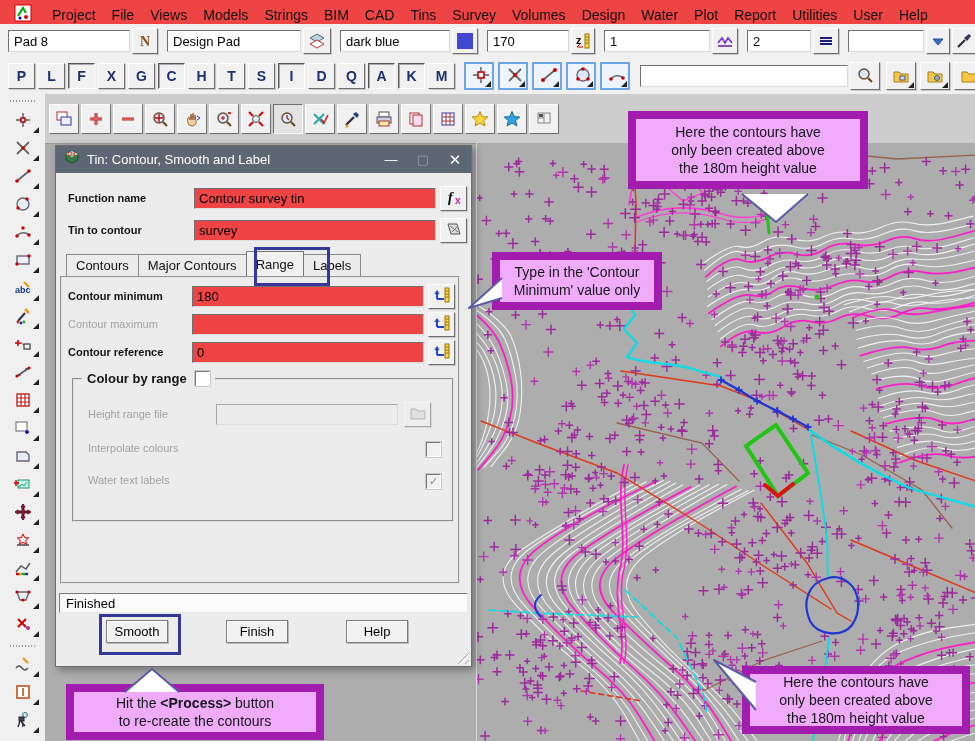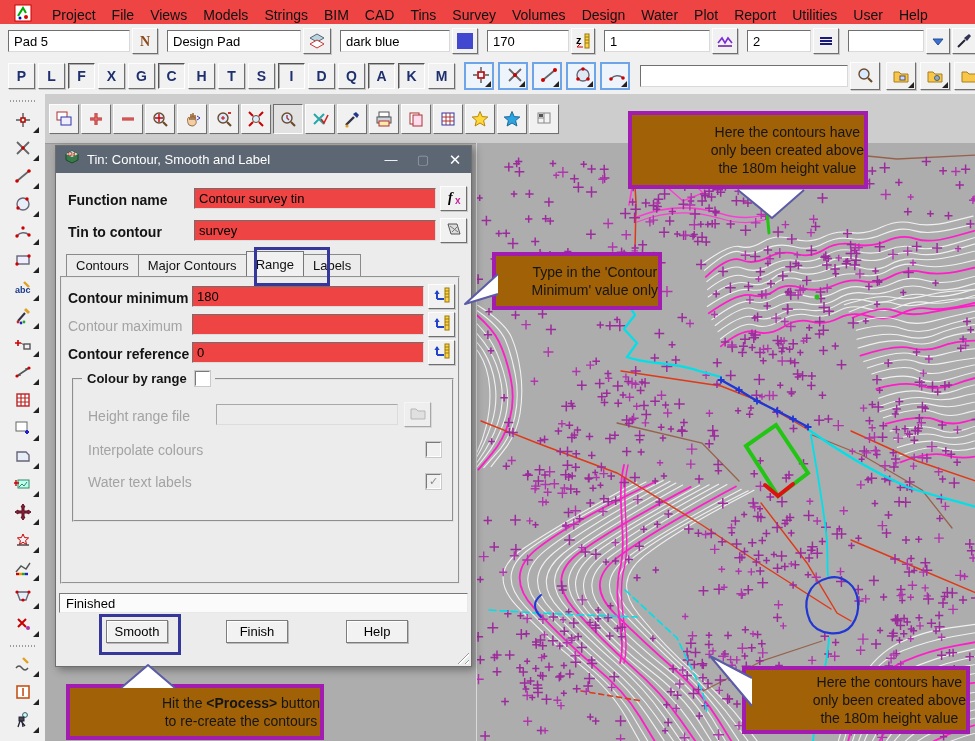--- a/index.html
+++ b/index.html
@@ -48,21 +48,21 @@
   #map{position:absolute;left:476px;top:143px;width:499px;height:598px;background:#adadad;
        border-left:1px solid #d8d8d8}
   
   #dialog{position:absolute;left:55px;top:145px;width:417px;height:522px;background:#ececec;
           border:1px solid #6e6e6e;box-shadow:3px 3px 8px rgba(0,0,0,.35);z-index:5;box-sizing:border-box}
   #dlg-title{position:absolute;left:0;top:0;right:0;height:27px;background:#5d6774;display:flex;align-items:center}
   #dlg-title .t{color:#fff;font-size:13px;margin-left:6px}
   #dlg-title .ico{margin-left:7px}
   .dlg-ctl{position:absolute;top:0;width:32px;height:27px;display:flex;align-items:center;justify-content:center;
            color:#fff;font-size:13px}
-  .dlg-row-label{position:absolute;font-size:14px;font-weight:700;color:#141414}
+  .dlg-row-label{position:absolute;font-size:11px;font-weight:700;color:#141414}
   .dlg-input{position:absolute;height:21px;background:#ef4444;border:1px solid;
              border-color:#6f6f6f #dcdcdc #dcdcdc #6f6f6f;font-size:13px;display:flex;align-items:center;
              padding:0 4px;box-sizing:border-box}
   .mini-btn{position:absolute;width:27px;height:25px}
   .tabs{position:absolute;left:10px;top:106px;display:flex;align-items:flex-end;height:24px}
   .tab{height:21px;padding:0 9px;font-size:13px;display:flex;align-items:center;background:#ececec;
        border:1px solid #8a8a8a;border-bottom:none;margin-right:-1px;color:#111}
   .tab.active{height:24px;background:#f1f1f1;position:relative;z-index:3;border-color:#777}
   #tab-panel{position:absolute;left:4px;top:130px;width:400px;height:308px;border:2px groove #e6e6e6;
              background:#ececec;box-sizing:border-box;z-index:1}
@@ -77,43 +77,43 @@
   #dlg-status{position:absolute;left:3px;top:447px;width:409px;height:20px;background:#fbfbfb;
               border:1px solid;border-color:#7a7a7a #e8e8e8 #e8e8e8 #7a7a7a;font-size:13px;color:#000;
               display:flex;align-items:center;padding-left:6px;box-sizing:border-box}
   .dlg-btn{position:absolute;top:474px;width:62px;height:23px;font-size:13px;color:#000;background:#f2f2f2;
            border:1px solid #7c7c7c;box-shadow:inset 1px 1px 0 #fff,1px 1px 0 #b9b9b9}
   .anno-rect{position:absolute;border:3px solid #36379a;background:transparent;z-index:6;pointer-events:none}
   #dlg-grip{position:absolute;right:2px;bottom:2px;width:15px;height:15px;
             background:repeating-linear-gradient(135deg,transparent 0 3px,#9a9a9a 3px 4px,#fff 4px 5px);
             clip-path:polygon(100% 0,100% 100%,0 100%)}
   
-  .callout{position:absolute;background:#a16207;border:4px solid #a21caf;z-index:10;display:flex;
-           align-items:center;justify-content:flex-end;text-align:center;box-sizing:border-box}
+  .callout{position:absolute;background:#f0abfc;border:8px solid #a21caf;z-index:10;display:flex;
+           align-items:center;justify-content:center;text-align:center;box-sizing:border-box}
   .callout-text{font-size:14px;line-height:18px;color:#151515;white-space:pre-line}
   .callout-pointer{position:absolute;overflow:visible}
   .callout-pointer path{fill:#fff;stroke:#5b5ba6;stroke-width:2;stroke-linejoin:round}
 </style>
 </head>
 <body>
 
 <div id="menubar">
   <span class="app-ico"><svg width="18" height="18" viewBox="0 0 18 18" xmlns="http://www.w3.org/2000/svg">
         <rect x="1" y="1" width="16" height="16" fill="#fff" stroke="#c00"></rect>
         <path d="M4 12 L9 4 L12 9" stroke="#0a0" fill="none" stroke-width="2"></path>
         <circle cx="12" cy="13" r="2" fill="#d00"></circle>
         <circle cx="6" cy="14" r="1.5" fill="#00c"></circle>
       </svg></span>
   <span id="menu-items"><span class="menu-item">Project</span><span class="menu-item">File</span><span class="menu-item">Views</span><span class="menu-item">Models</span><span class="menu-item">Strings</span><span class="menu-item">BIM</span><span class="menu-item">CAD</span><span class="menu-item">Tins</span><span class="menu-item">Survey</span><span class="menu-item">Volumes</span><span class="menu-item">Design</span><span class="menu-item">Water</span><span class="menu-item">Plot</span><span class="menu-item">Report</span><span class="menu-item">Utilities</span><span class="menu-item">User</span><span class="menu-item">Help</span></span>
 </div>
 
 <div id="toolbar2">
   <span class="grip"></span>
   <span id="tb2-items" style="display:flex;align-items:center">
-      <span class="tb-input" style="width: 122px;">Pad 5</span>
+      <span class="tb-input" style="width: 122px;">Pad 8</span>
       <button class="btn3d tb-btn" style="width: 26px;">
         <svg width="18" height="18" viewBox="0 0 18 18" xmlns="http://www.w3.org/2000/svg">
           <text x="9" y="14" font-size="14" font-weight="bold" fill="#8a4a1a" text-anchor="middle" font-family="Liberation Serif,serif">N</text>
         </svg>
       </button>
       <span class="tb-gap"></span>
       <span class="tb-input" style="width: 134px;">Design Pad</span>
       <button class="btn3d tb-btn" style="width: 28px;">
         <svg width="18" height="18" viewBox="0 0 18 18" xmlns="http://www.w3.org/2000/svg">
           <path d="M9 2 L16 6 L9 10 L2 6 Z" fill="#bcd4e0" stroke="#567"></path>

